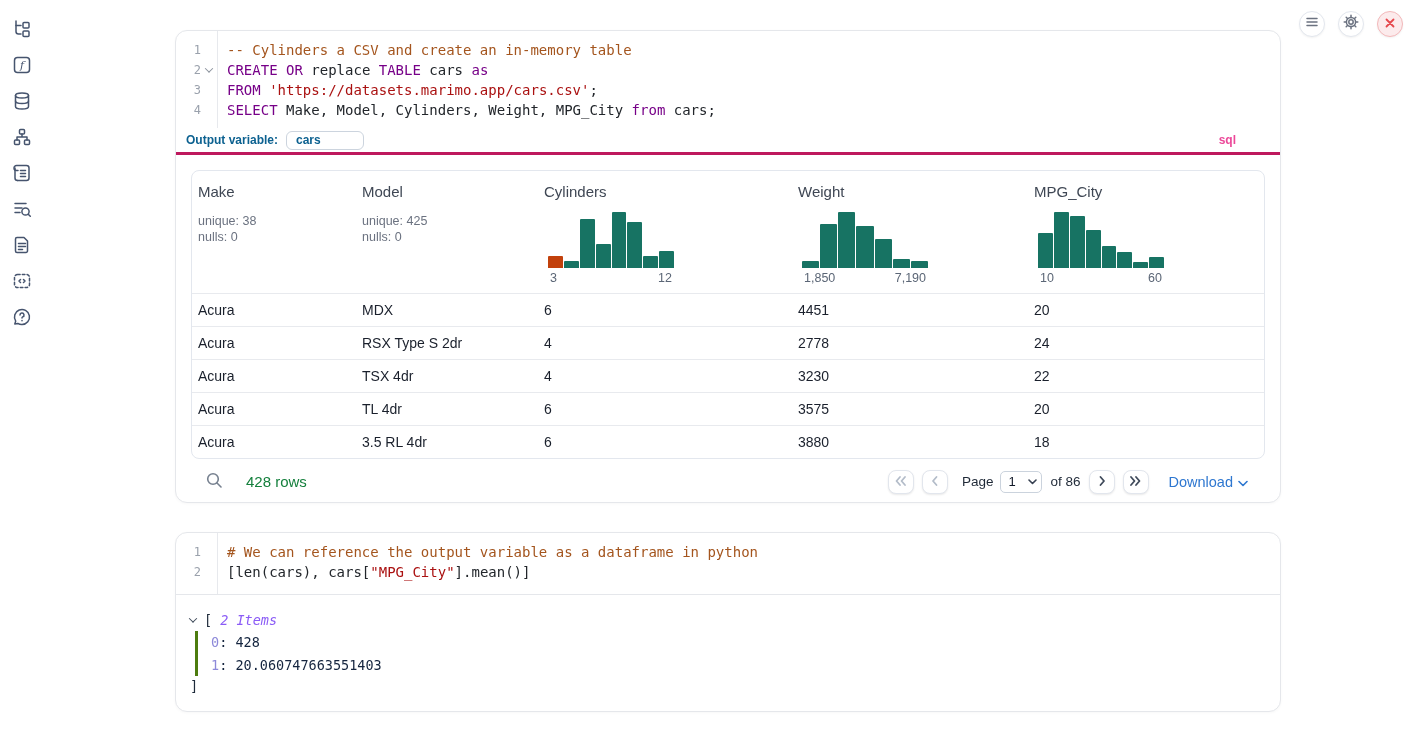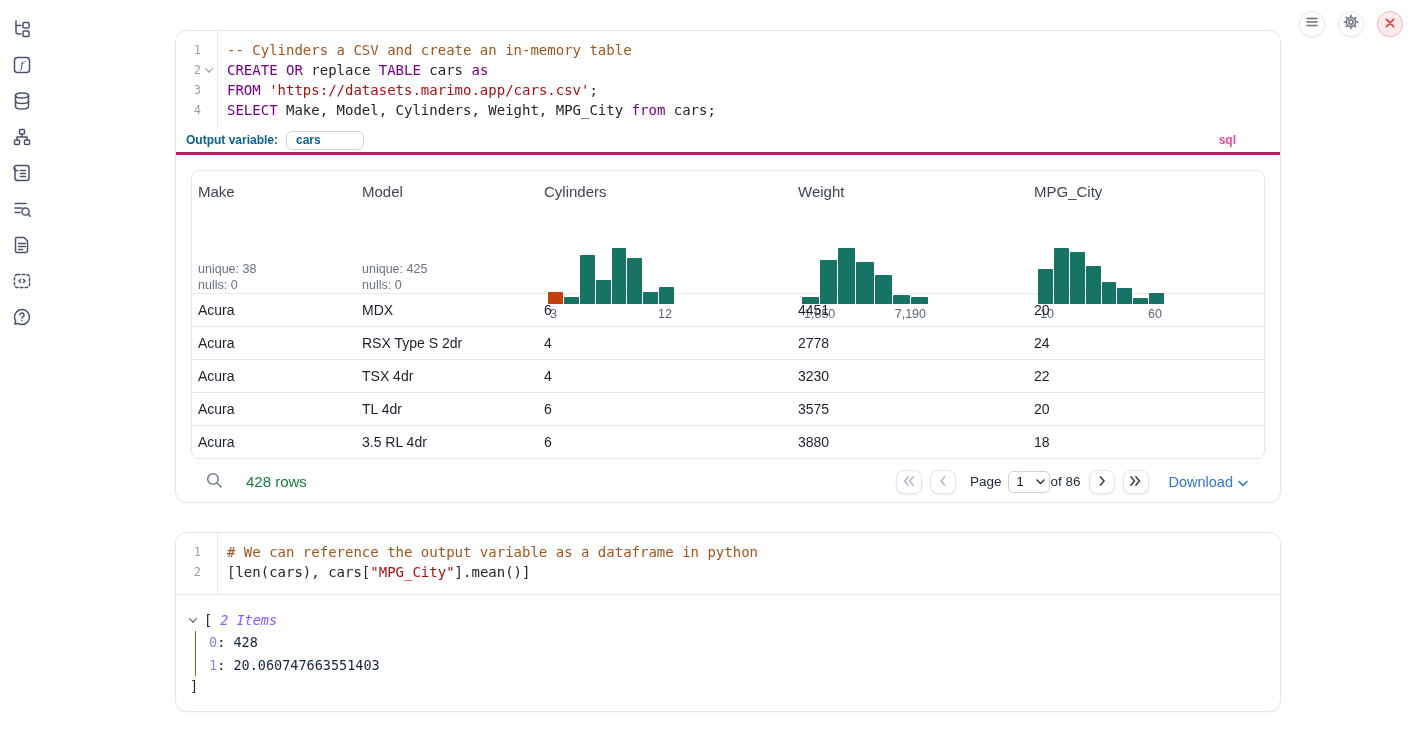--- a/index.html
+++ b/index.html
@@ -39,21 +39,21 @@
   .outvar-bar { height:27px; border-bottom:3px solid #be185d; display:flex; align-items:center; padding:0 44px 0 10px; }
   .outvar-label { font-size:12px; font-weight:bold; color:#0c6190; }
   .outvar-input { width:78px; height:19px; border:1px solid #ccd4de; border-radius:6px; margin-left:8px; padding:0 9px; font-size:12px; font-weight:bold; color:#0c6190; font-family:"Liberation Sans",sans-serif; outline:none; }
   .lang-badge { margin-left:auto; font-size:12px; font-weight:bold; color:#ec4899; cursor:pointer; }
 
   
   .sql-output { padding:15px 15px 0 15px; }
   .table-panel { width:1074px; border:1px solid #e3e7ee; border-radius:8px; overflow:hidden; }
   .grid5 { display:grid; grid-template-columns:164px 182px 254px 236px 238px; }
   .thead { height:122px; }
-  .th { padding:12px 10px 8px 6px; display:flex; flex-direction:column;gap:48px; }
+  .th { padding:12px 10px 8px 6px; display:flex; flex-direction:column; }
   .th-label { font-size:15px; color:#3f4754; }
   .th-meta { margin-top:13px; font-size:12.5px; color:#6b7280; line-height:16px; }
   .hist-wrap { margin-top:auto; width:126px; margin-left:4px; }
   .hist-bars { display:flex; align-items:flex-end; gap:1px; height:56px; }
   .hist-bar { flex:1; border-radius:1px 1px 0 0; }
   .hist-axis { display:flex; justify-content:space-between; font-size:12.5px; color:#5b6676; margin-top:3px; padding:0 2px; }
   .trow { height:33px; border-top:1px solid #e8eaee; align-items:center; cursor:default; }
   .td { padding-left:6px; font-size:14px; color:#1a202c; }
 
   
@@ -63,32 +63,32 @@
   .rowcount { margin-left:23px; font-size:15px; color:#15803d; }
   .pager { margin-left:auto; display:flex; align-items:center; }
   .pg-btn { width:26px; height:24px; border:1px solid #e2e6ed; border-radius:8px; background:#fff; box-shadow:0 1px 2px rgba(0,0,0,.09); display:flex; align-items:center; justify-content:center; cursor:pointer; margin-left:8px; }
   .pg-btn svg { fill:none; stroke-width:1.8; stroke-linecap:round; stroke-linejoin:round; }
   .pg-btn.disabled svg { stroke:#b3bcc9; }
   .pg-btn.enabled svg { stroke:#3f4a5a; }
   .page-label { font-size:13.5px; color:#1f2937; margin-left:14px; }
   .select-wrap { position:relative; margin-left:7px; }
   .page-select { width:42px; height:22px; border:1px solid #cbd3dd; border-radius:5px; background:#fff; font-size:13px; color:#111827; padding-left:7px; appearance:none; -webkit-appearance:none; font-family:"Liberation Sans",sans-serif; cursor:pointer; }
   .select-wrap svg { position:absolute; right:5px; top:8px; pointer-events:none; stroke:#374151; fill:none; stroke-width:1.6; stroke-linecap:round; stroke-linejoin:round; }
-  .of-label { font-size:13.5px; color:#1f2937; }
+  .of-label { font-size:13.5px; color:#1f2937; margin-left:8px; }
   .download { margin-left:20px; display:flex; align-items:center; gap:5px; font-size:14.5px; color:#2e77d0; font-weight:500; cursor:pointer; text-decoration:none; }
   .download svg { stroke:#2e77d0; fill:none; stroke-width:1.6; stroke-linecap:round; stroke-linejoin:round; }
 
   
   #py-cell .code-area { border-bottom:1px solid #e5e7eb; padding-bottom:12px; }
   .py-output { padding:14px 15px 0 14px; font-family:"DejaVu Sans Mono","Liberation Mono",monospace; font-size:13.5px; color:#1e2a3a; }
   .tree-head { display:flex; align-items:center; height:22px; }
   .tree-toggle { width:14px; display:flex; align-items:center; cursor:pointer; }
   .tree-toggle .chev { border-color:#3f4a5a; }
   .items-label { font-style:italic; color:#8b5cf6; padding-left:8px; }
-  .tree-entries { margin-left:5px; border-left:1px solid #4d7c0f; padding-left:13px; }
+  .tree-entries { margin-left:5px; border-left:3px solid #4d7c0f; padding-left:13px; }
   .tree-entry { height:22.5px; line-height:22.5px; }
   .tree-key { color:#8d89d9; }
   .tree-val { color:#15253f; }
   .tree-close { height:20px; line-height:20px; }
 </style>
 </head>
 <body>
 
 <nav class="sidebar">
   <div class="sb-btn">

